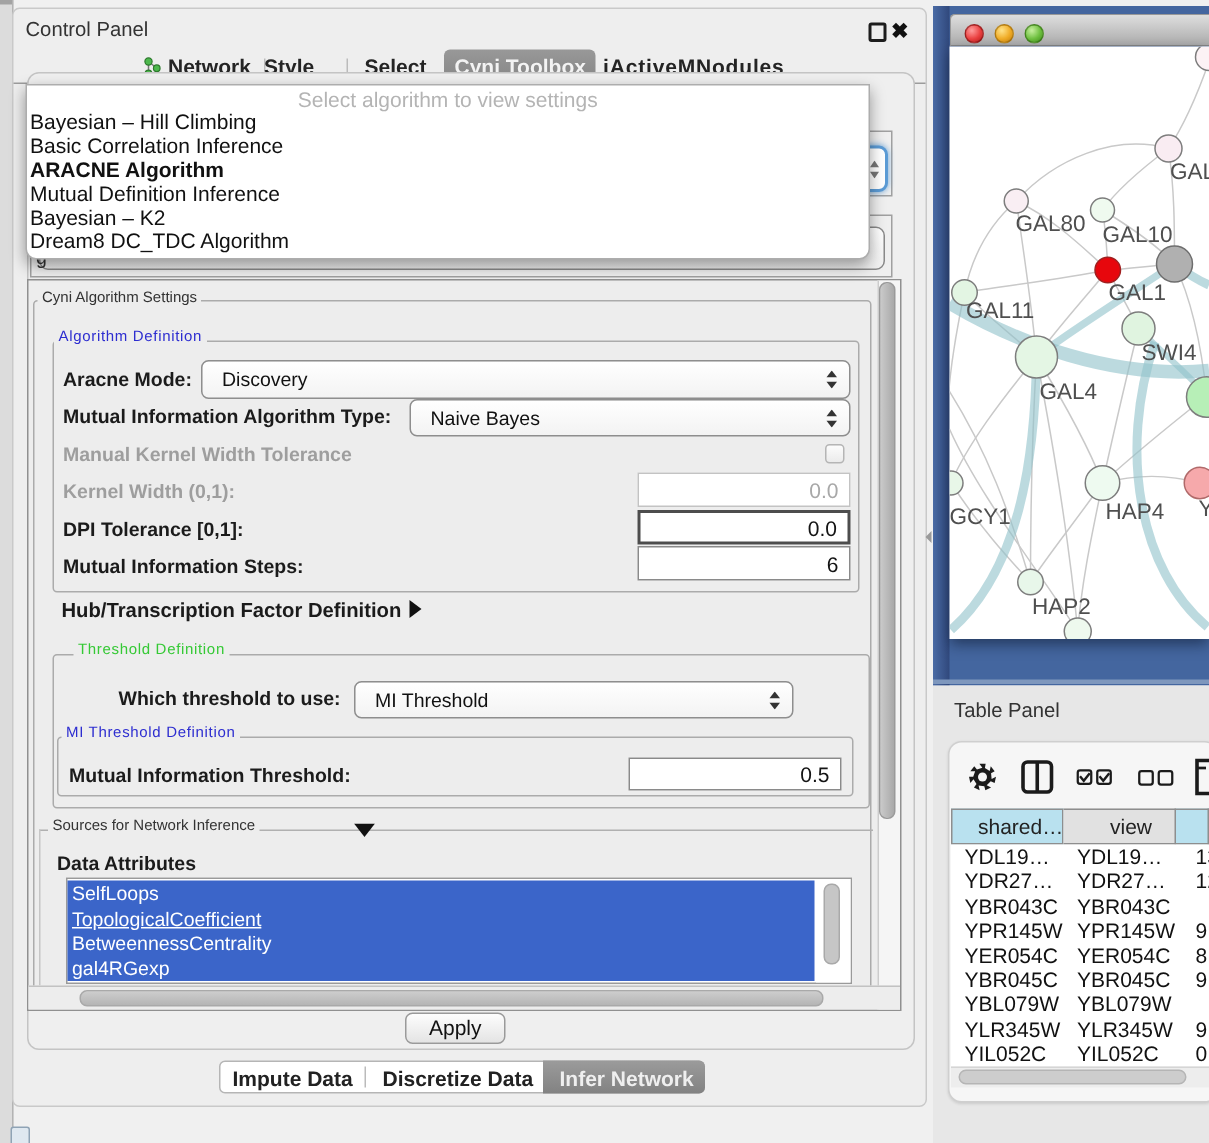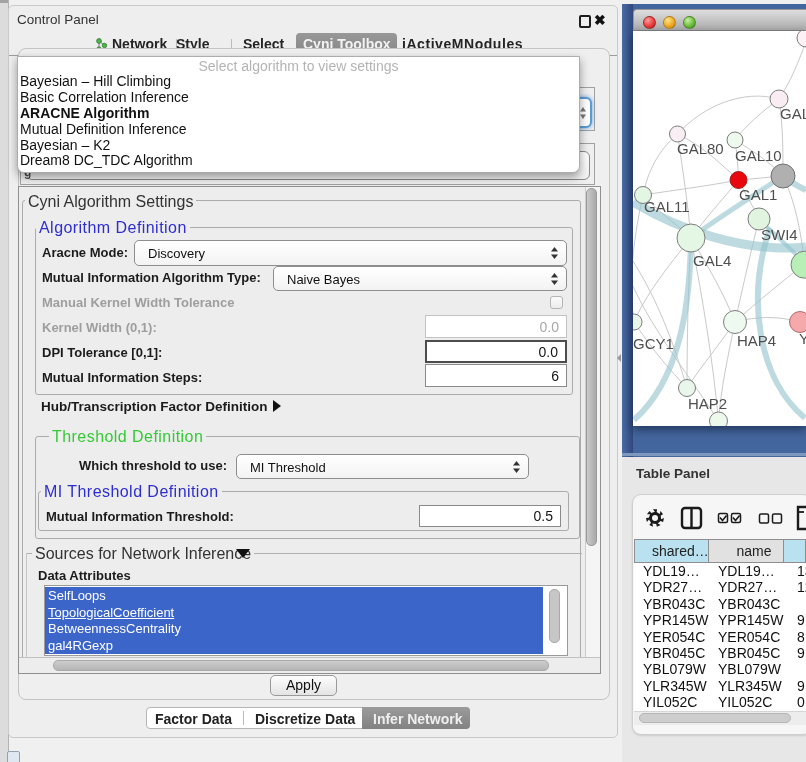--- a/index.html
+++ b/index.html
@@ -6,21 +6,21 @@
 body{font-family:"Liberation Sans",sans-serif;background:#f0f0f0;}
 #page{position:relative;width:806px;height:762px;overflow:hidden;background:#f0f0f0;}
 .a{position:absolute;}
 .lbl{position:absolute;font-size:13px;font-weight:bold;color:#1b1b1b;white-space:nowrap;}
 .dis{color:#9e9e9e;}
 .combo{position:absolute;background:linear-gradient(#ffffff,#f3f3f3);border:1px solid #8e8e8e;border-radius:5px;font-size:13px;color:#111;white-space:nowrap;}
 .combo .ct{position:absolute;left:13px;top:50%;transform:translateY(-50%);}
 .step{position:absolute;right:7px;top:50%;transform:translateY(-50%);width:9px;height:12px;}
 .fld{position:absolute;background:#fff;font-size:14px;color:#141414;text-align:right;}
 .fld span{position:absolute;right:7px;top:50%;transform:translateY(-50%);}
-.leg{position:absolute;font-size:16px;color:#333;background:#ededed;padding:0 3px;white-space:nowrap;z-index:3;}
+.leg{position:absolute;font-size:10px;color:#333;background:#ededed;padding:0 3px;white-space:nowrap;z-index:3;}
 .fset{position:absolute;border:1px solid #ababab;border-radius:3px;}
 .tabt{position:absolute;top:35px;height:19px;line-height:19px;font-size:14px;font-weight:bold;color:#242424;white-space:nowrap;}
 .sep{position:absolute;top:39px;width:1px;height:12px;background:#bbb;}
 .pitem{height:15.9px;line-height:15.9px;font-size:14px;color:#111;padding-left:3px;white-space:nowrap;}
 </style>
 </head>
 <body>
 <div id="page">
 
 <div class="a" style="left:0;top:0;width:8px;height:762px;background:#dcdcdc;border-right:1px solid #b3b3b3;"></div>
@@ -155,21 +155,21 @@
 <div class="a" style="left:544px;top:586px;width:23px;height:69px;background:#fff;"></div>
 <div class="a" style="left:549px;top:589px;width:11px;height:54px;background:#c6c6c6;border:1px solid #a9a9a9;border-radius:5px;box-sizing:border-box;"></div>
 
 <div class="a" style="left:19px;top:657px;width:581px;height:16px;background:#ededed;border-top:1px solid #c2c2c2;box-sizing:border-box;"></div>
 <div class="a" style="left:53px;top:660px;width:496px;height:11px;background:linear-gradient(#cdcdcd,#b5b5b5);border:1px solid #a9a9a9;border-radius:5px;box-sizing:border-box;"></div>
 
 <div class="a" style="left:270px;top:675px;width:67px;height:21px;background:linear-gradient(#fdfdfd,#e4e4e4);border:1px solid #9a9a9a;border-radius:5px;box-sizing:border-box;text-align:center;font-size:14px;color:#111;line-height:19px;">Apply</div>
 
 <div class="a" style="left:146px;top:707px;width:324px;height:22px;background:#fff;border:1px solid #b5b5b5;border-radius:4px;box-sizing:border-box;"></div>
 <div class="a" style="left:362px;top:707px;width:108px;height:22px;background:linear-gradient(#9b9b9b,#828282);border-radius:0 4px 4px 0;"></div>
-<div class="a" style="left:155px;top:711px;font-size:14px;font-weight:bold;color:#222;">Factor Data</div>
+<div class="a" style="left:155px;top:711px;font-size:14px;font-weight:bold;color:#222;">Impute Data</div>
 <div class="a" style="left:243px;top:711px;width:1px;height:14px;background:#bbb;"></div>
 <div class="a" style="left:255px;top:711px;font-size:14px;font-weight:bold;color:#222;">Discretize Data</div>
 <div class="a" style="left:373px;top:711px;font-size:14px;font-weight:bold;color:#efefef;z-index:2;">Infer Network</div>
 
 <div class="a" style="left:617px;top:354px;width:0;height:0;border-top:4px solid transparent;border-bottom:4px solid transparent;border-right:4px solid #9a9a9a;"></div>
 
 <div class="a" style="left:622px;top:4px;width:184px;height:453px;background:#44669f;"></div>
 <div class="a" style="left:622px;top:4px;width:11px;height:453px;background:linear-gradient(90deg,#4a6ba5,#30487c);"></div>
 <div class="a" style="left:622px;top:453px;width:184px;height:3px;background:#7e97bd;"></div>
 <div class="a" style="left:633px;top:9px;width:173px;height:22px;background:linear-gradient(#dedede,#ababab);border-top:1px solid #989898;border-left:1px solid #989898;border-bottom:1px solid #858585;border-radius:4px 0 0 0;box-sizing:border-box;"></div>
@@ -243,40 +243,40 @@
 <text x="60" y="235">GAL4</text>
 <text x="0" y="318">GCY1</text>
 <text x="104" y="315">HAP4</text>
 <text x="166" y="313">Y</text>
 <text x="55" y="378">HAP2</text>
 </g>
 </svg>
 </div>
 
 <div class="a" style="left:622px;top:457px;width:184px;height:305px;background:#e7e7e7;"></div>
-<div class="a" style="left:636px;top:466px;font-size:13.5px;color:#333;font-weight:bold;">Table Panel</div>
+<div class="a" style="left:636px;top:466px;font-size:13.5px;color:#333;">Table Panel</div>
 <div class="a" style="left:632px;top:494px;width:180px;height:241px;background:#f6f6f6;border:1px solid #cfcfcf;border-radius:9px;box-sizing:border-box;box-shadow:0 1px 2px rgba(0,0,0,0.12);"></div>
 <svg class="a" style="left:640px;top:502px;" width="166" height="32" viewBox="0 0 166 32">
 <path d="M12.9,7.2 L17.1,7.2 L16.6,10.0 L19.8,12.0 L20.5,8.9 L23.1,12.2 L20.7,13.5 L21.1,17.3 L24.0,15.9 L23.1,20.0 L20.5,18.9 L17.8,21.5 L20.7,23.0 L16.9,24.8 L16.2,22.1 L12.4,21.6 L13.1,24.8 L9.3,23.0 L11.0,20.7 L9.0,17.5 L6.9,20.0 L6.0,15.9 L8.8,15.8 L10.1,12.2 L6.9,12.2 L9.5,8.9 L11.3,11.0 L14.9,9.8 Z" fill="#1b1b1b"></path>
 <circle cx="15" cy="16" r="3" fill="#f6f6f6"></circle>
 <rect x="42" y="6" width="19" height="20" rx="3" fill="none" stroke="#1b1b1b" stroke-width="2.4"></rect>
 <line x1="51.5" y1="6" x2="51.5" y2="26" stroke="#1b1b1b" stroke-width="2.4"></line>
 <g fill="none" stroke="#1b1b1b" stroke-width="1.5">
 <rect x="78.5" y="11.5" width="9" height="9" rx="1.5"></rect>
 <rect x="91.5" y="11.5" width="9" height="9" rx="1.5"></rect>
 <rect x="119.5" y="12" width="9" height="9" rx="1.5"></rect>
 <rect x="132.5" y="12" width="9" height="9" rx="1.5"></rect>
 </g>
 <path d="M80 15.5 L82.5 18.5 L86.5 13.5" fill="none" stroke="#1b1b1b" stroke-width="1.6"></path>
 <path d="M93 15.5 L95.5 18.5 L99.5 13.5" fill="none" stroke="#1b1b1b" stroke-width="1.6"></path>
 <path d="M158 5 L170 5 L170 27 L158 27 Z" fill="none" stroke="#1b1b1b" stroke-width="2.4"></path>
       <path d="M158 10 L164 10" stroke="#1b1b1b" stroke-width="1.8"></path>
 </svg>
 <div class="a" style="left:634px;top:539px;width:75px;height:24px;background:#b9e1ef;border:1px solid #8e8e8e;box-sizing:border-box;text-align:center;text-indent:17px;line-height:22px;font-size:14px;color:#222;">shared…</div>
-<div class="a" style="left:709px;top:539px;width:75px;height:24px;background:#e1e1e1;border:1px solid #8e8e8e;border-left:none;box-sizing:border-box;text-align:center;text-indent:16px;line-height:22px;font-size:14px;color:#222;">name</div>
+<div class="a" style="left:709px;top:539px;width:75px;height:24px;background:#e1e1e1;border:1px solid #8e8e8e;border-left:none;box-sizing:border-box;text-align:center;text-indent:16px;line-height:22px;font-size:14px;color:#222;">view</div>
 <div class="a" style="left:784px;top:539px;width:22px;height:24px;background:#b9e1ef;border:1px solid #8e8e8e;border-left:none;box-sizing:border-box;"></div>
 <div class="a" style="left:634px;top:563px;width:172px;height:148px;background:#fff;overflow:hidden;font-size:14px;color:#111;">
 <div style="position:absolute;left:9px;top:0;line-height:16.4px;white-space:pre;">YDL19…
 YDR27…
 YBR043C
 YPR145W
 YER054C
 YBR045C
 YBL079W
 YLR345W

